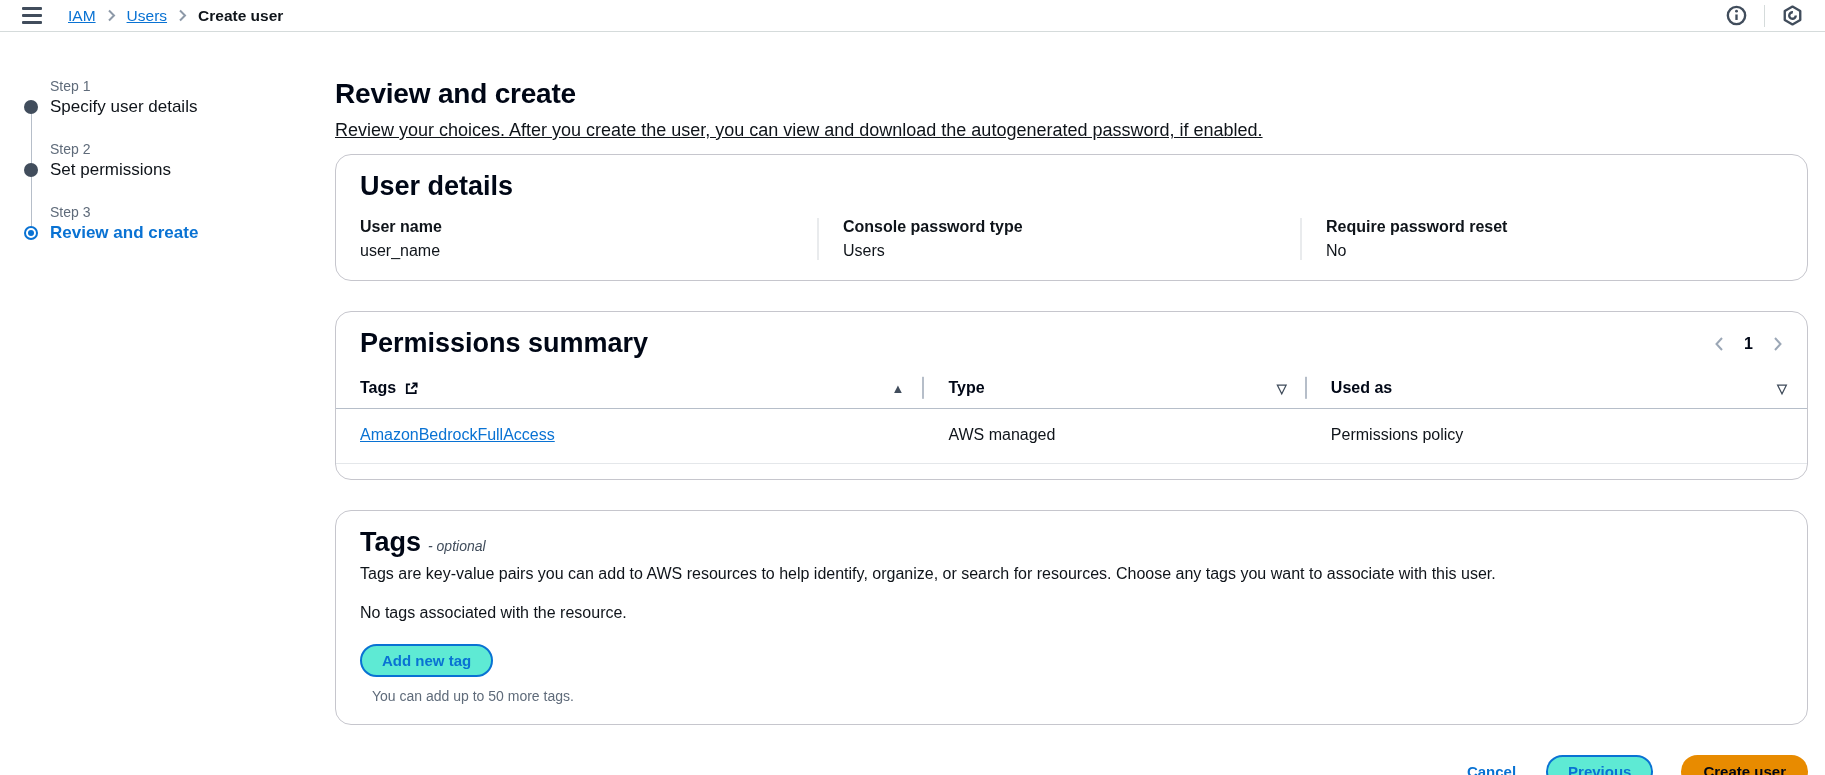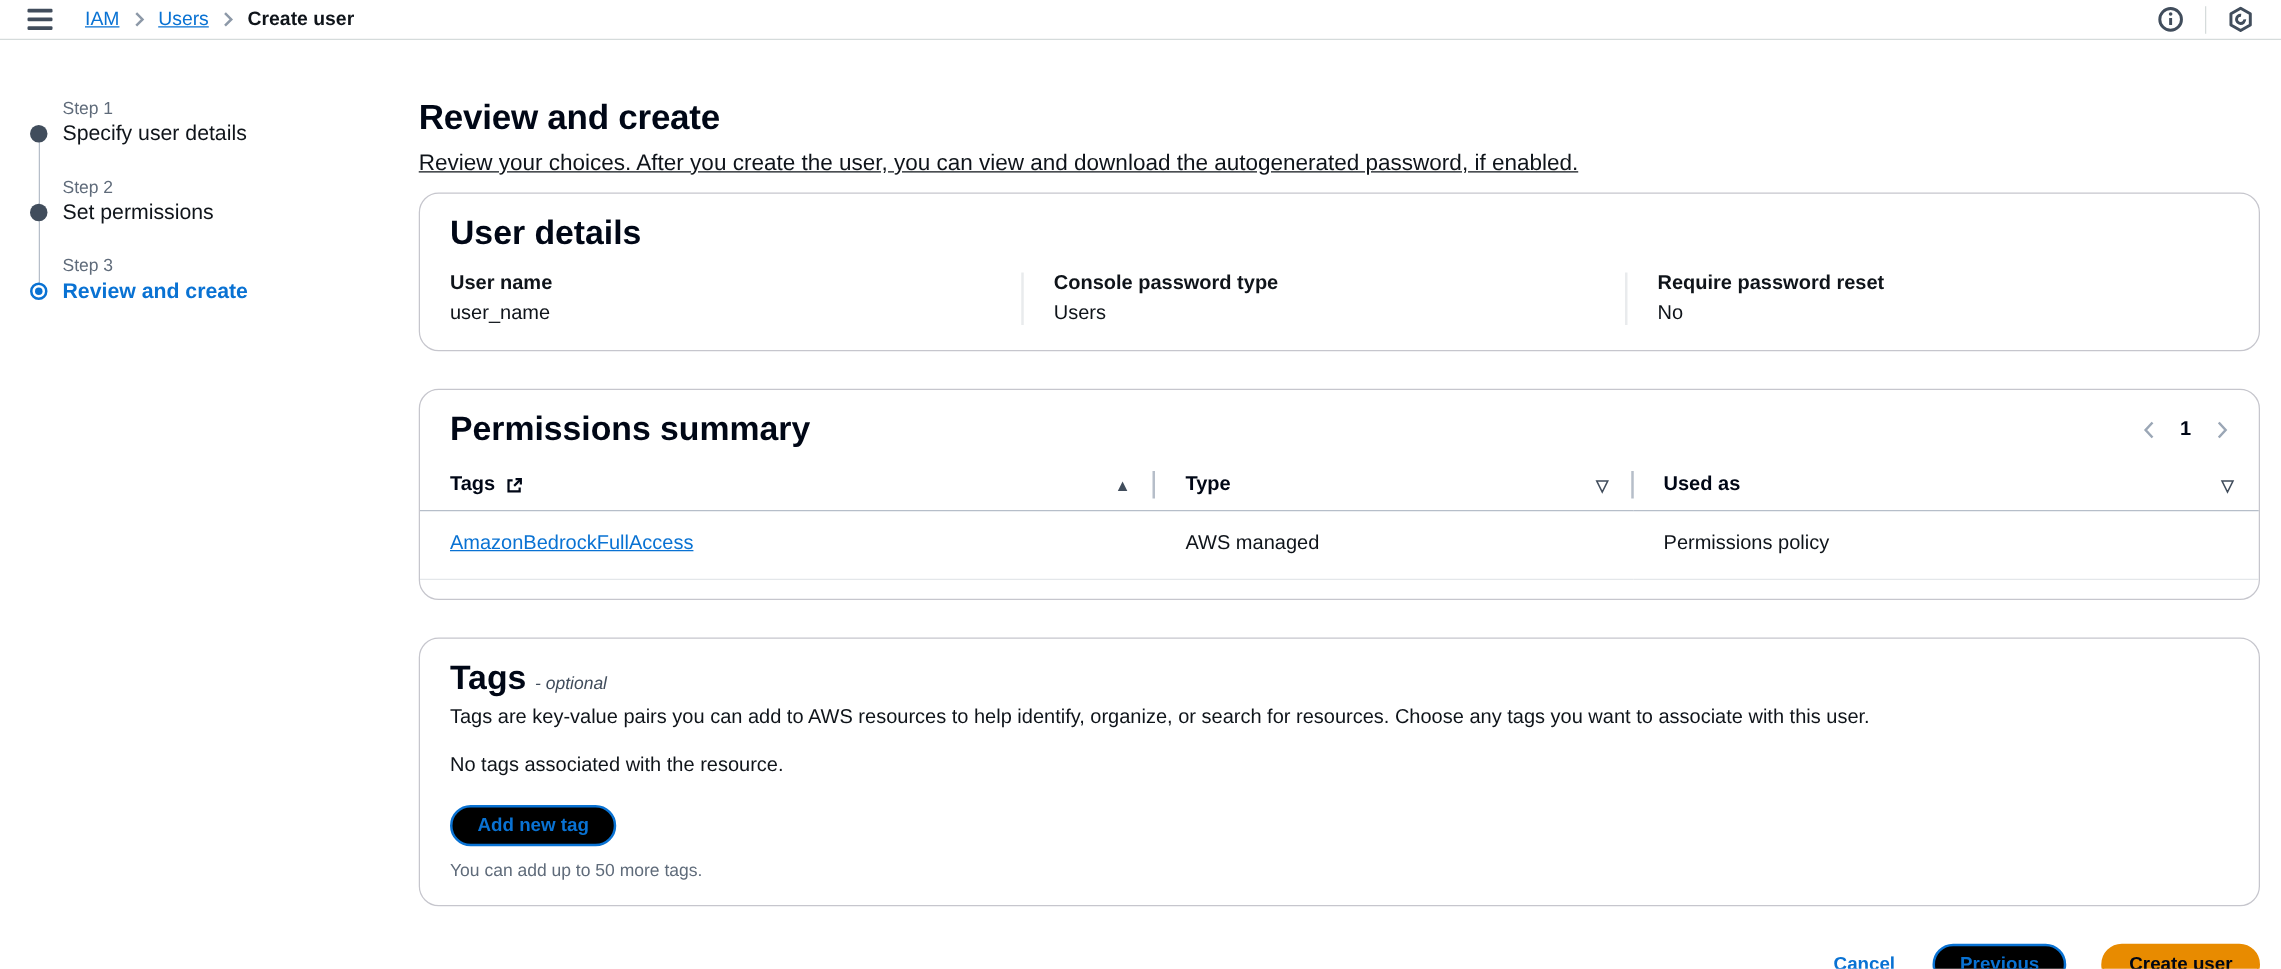--- a/index.html
+++ b/index.html
@@ -72,25 +72,25 @@
   td{padding:17px 20px 19px 24px;border-bottom:1px solid #e4e7ea;}
   .table-link{color:var(--link);text-decoration:underline;cursor:pointer;}
   .ext-icon{display:inline-flex;color:var(--heading);}
   
   .tags-title-row{display:flex;align-items:baseline;gap:7px;}
   .optional-suffix{font-style:italic;font-size:14px;color:var(--icon);text-align:right;}
   .tags-desc{margin:7px 0 0;}
   .tags-empty{margin:21px 0 0;}
   .btn{display:inline-flex;align-items:center;justify-content:center;font-family:inherit;
        font-size:15px;font-weight:700;border-radius:20px;padding:6px 20px;cursor:pointer;}
-  .btn-outline{border:2px solid var(--link);color:var(--link);background:#000000;}
+  .btn-outline{border:2px solid var(--link);color:var(--link);background:#5eead4;}
   .btn-text{border:none;background:none;color:var(--link);padding:6px 2px;}
   .btn-primary{border:2px solid var(--primary);background:var(--primary);color:var(--primary-text);}
   .add-tag{margin-top:22px;}
-  .tags-limit{margin:11px 0 0;font-size:14px;color:var(--muted);}
+  .tags-limit{margin:11px 12px 0;font-size:14px;color:var(--muted);}
   
   .footer{display:flex;justify-content:flex-end;align-items:center;gap:28px;margin-top:4px;}
 </style>
 </head>
 <body>
 
 <header class="topbar">
   <div class="hamburger">
     <span></span>
       <span></span>

